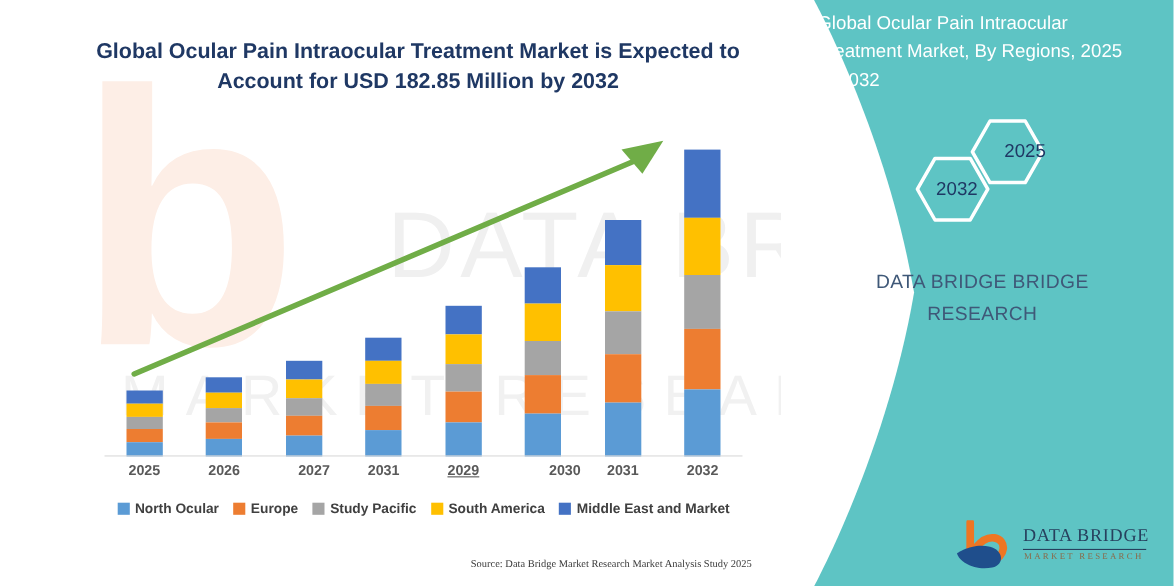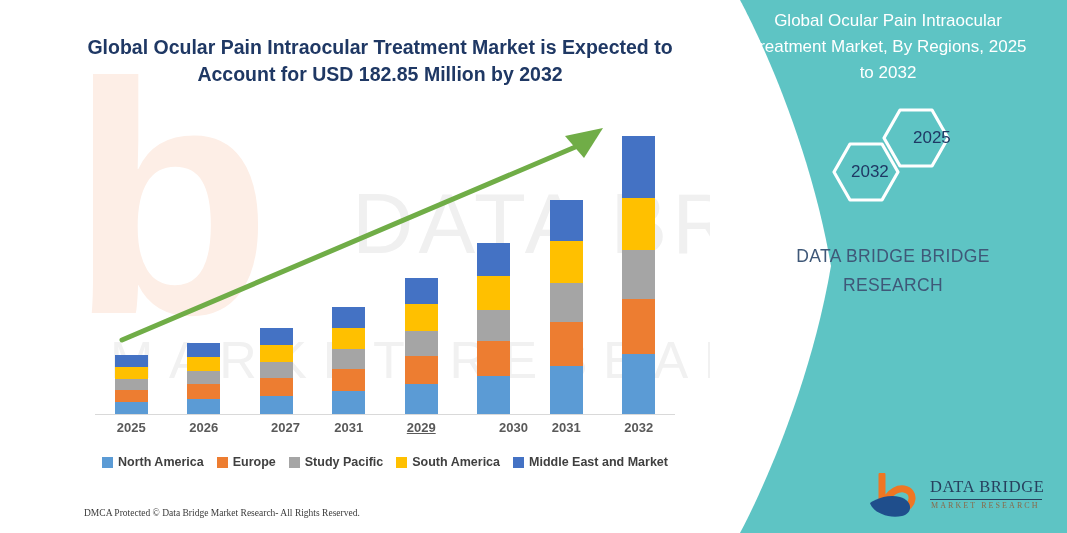--- a/index.html
+++ b/index.html
@@ -72,21 +72,21 @@
   .legend-item { display:flex; align-items:center; gap:5px; white-space:nowrap; }
   .legend-swatch { width:11px; height:11px; display:block; }
   .legend-label { font-size:12.5px; font-weight:700; color:#404040; }
 
   
   .arrow-svg { position:absolute; left:95px; top:118px; width:530px; height:240px; pointer-events:none; }
 
   
   .panel-title {
     position:absolute; right:34px; top:8px; width:290px;
-    text-align:center; color:#ffffff; font-size:17px; line-height:26px;
+    text-align:left; color:#ffffff; font-size:17px; line-height:26px;
     font-weight:400;
   }
   .hex-svg { position:absolute; left:828px; top:106px; width:160px; height:100px; }
   .hex-label {
     position:absolute; color:#1f3864; font-size:17px; font-weight:400;
   }
   .hex-label-2032 { left:851px; top:162px; }
   .hex-label-2025 { left:913px; top:128px; }
 
   .dbmr-text {
@@ -203,21 +203,21 @@
       <div class="xlabel" style="left: 237.25px;">2031</div>
       <div class="xlabel" style="left: 309.75px; text-decoration: underline;">2029</div>
       <div class="xlabel" style="left: 402px;">2030</div>
       <div class="xlabel" style="left: 454.75px;">2031</div>
       <div class="xlabel" style="left: 527.25px;">2032</div>
     </div>
 
   <div class="legend" id="legend">
       <div class="legend-item">
         <span class="legend-swatch" style="background: rgb(91, 155, 213);"></span>
-        <span class="legend-label">North America</span>
+        <span class="legend-label">North Ocular</span>
       </div>
       <div class="legend-item">
         <span class="legend-swatch" style="background: rgb(237, 125, 49);"></span>
         <span class="legend-label">Europe</span>
       </div>
       <div class="legend-item">
         <span class="legend-swatch" style="background: rgb(165, 165, 165);"></span>
         <span class="legend-label">Study Pacific</span>
       </div>
       <div class="legend-item">
@@ -251,15 +251,15 @@
   <div class="logo">
     <svg class="logo-mark" viewBox="0 0 56 46">
       <path d="M14,2 L14,34 C14,34 22,14 36,16 C48,18 46,34 34,36 C24,37 14,30 14,30" fill="none" stroke="#ee7623" stroke-width="7" stroke-linecap="round" stroke-linejoin="round"></path>
       <path d="M2,30 C2,30 16,20 32,24 C44,27 46,40 34,43 C18,46 4,38 2,30 Z" fill="#1f4e8c"></path>
     </svg>
     <div class="logo-txt-top">DATA BRIDGE</div>
     <div class="logo-rule"></div>
     <div class="logo-txt-bot">MARKET RESEARCH</div>
   </div>
 
-  <div class="footer-left">DMCA Protected © Data Bridge Market Research-  All Rights Reserved.</div>
+  <div class="footer-right">Source: Data Bridge Market Research  Market Analysis Study 2025</div>
 
 </div>
 
 </body></html>

